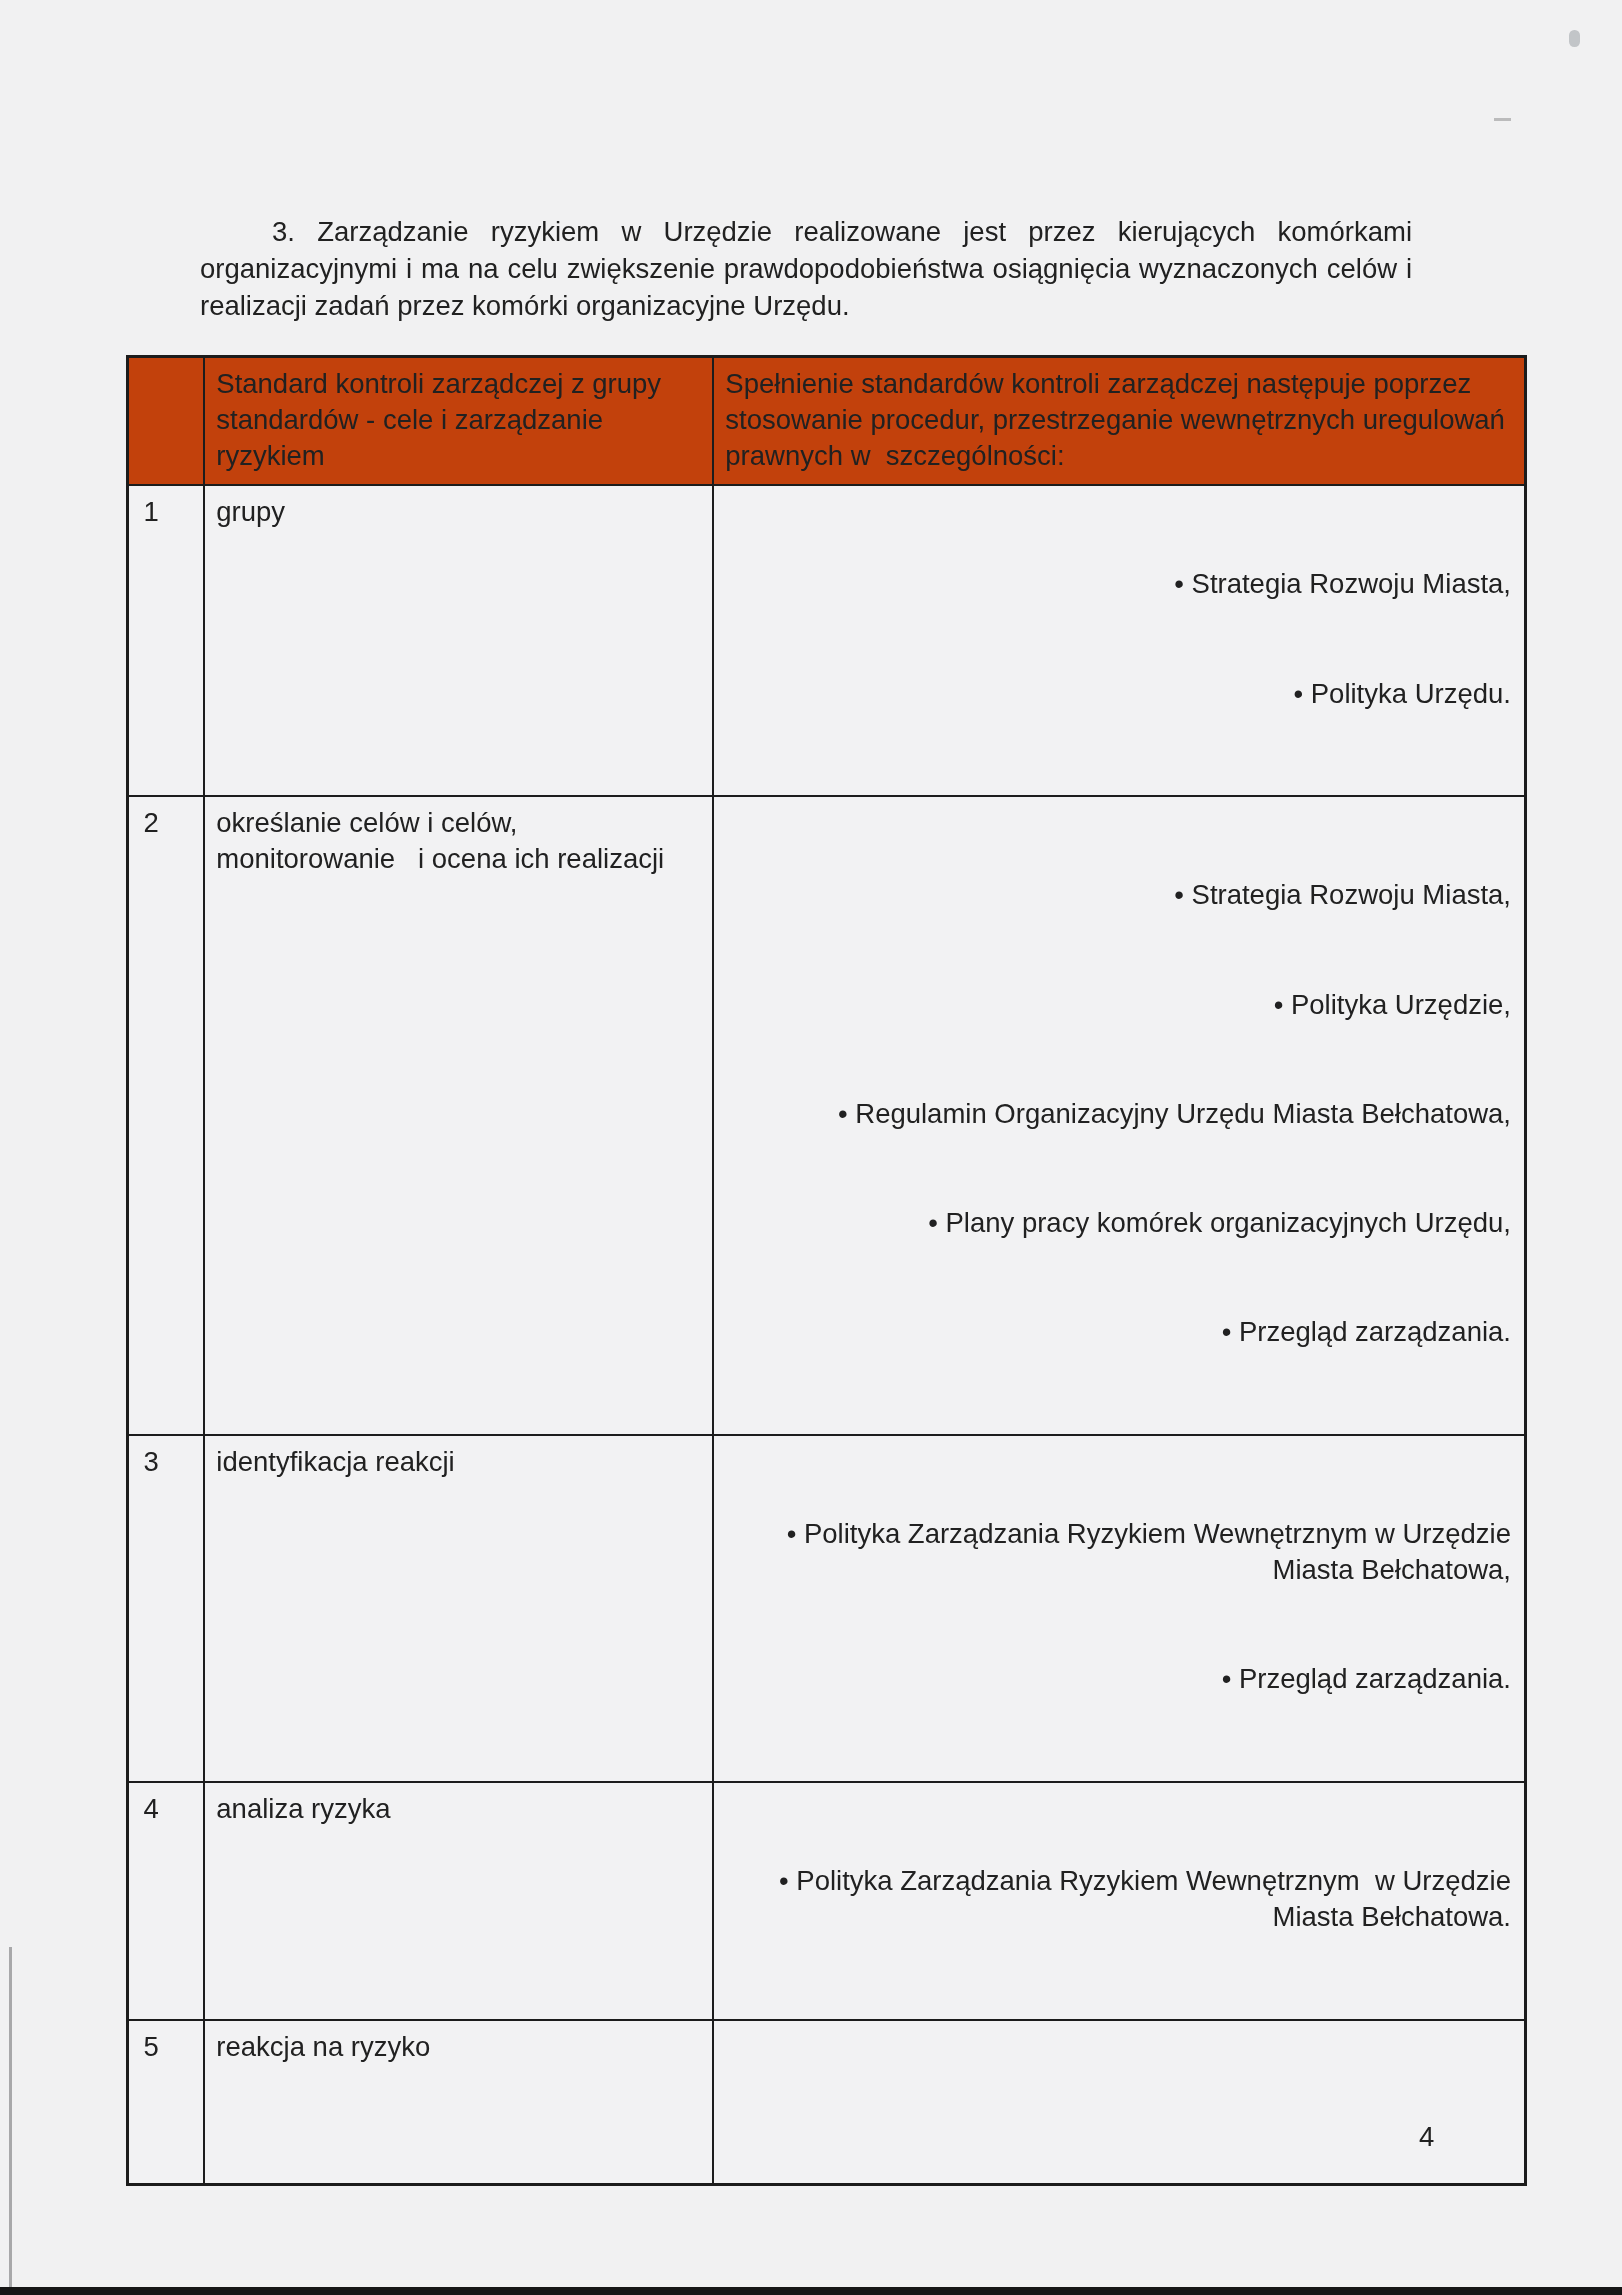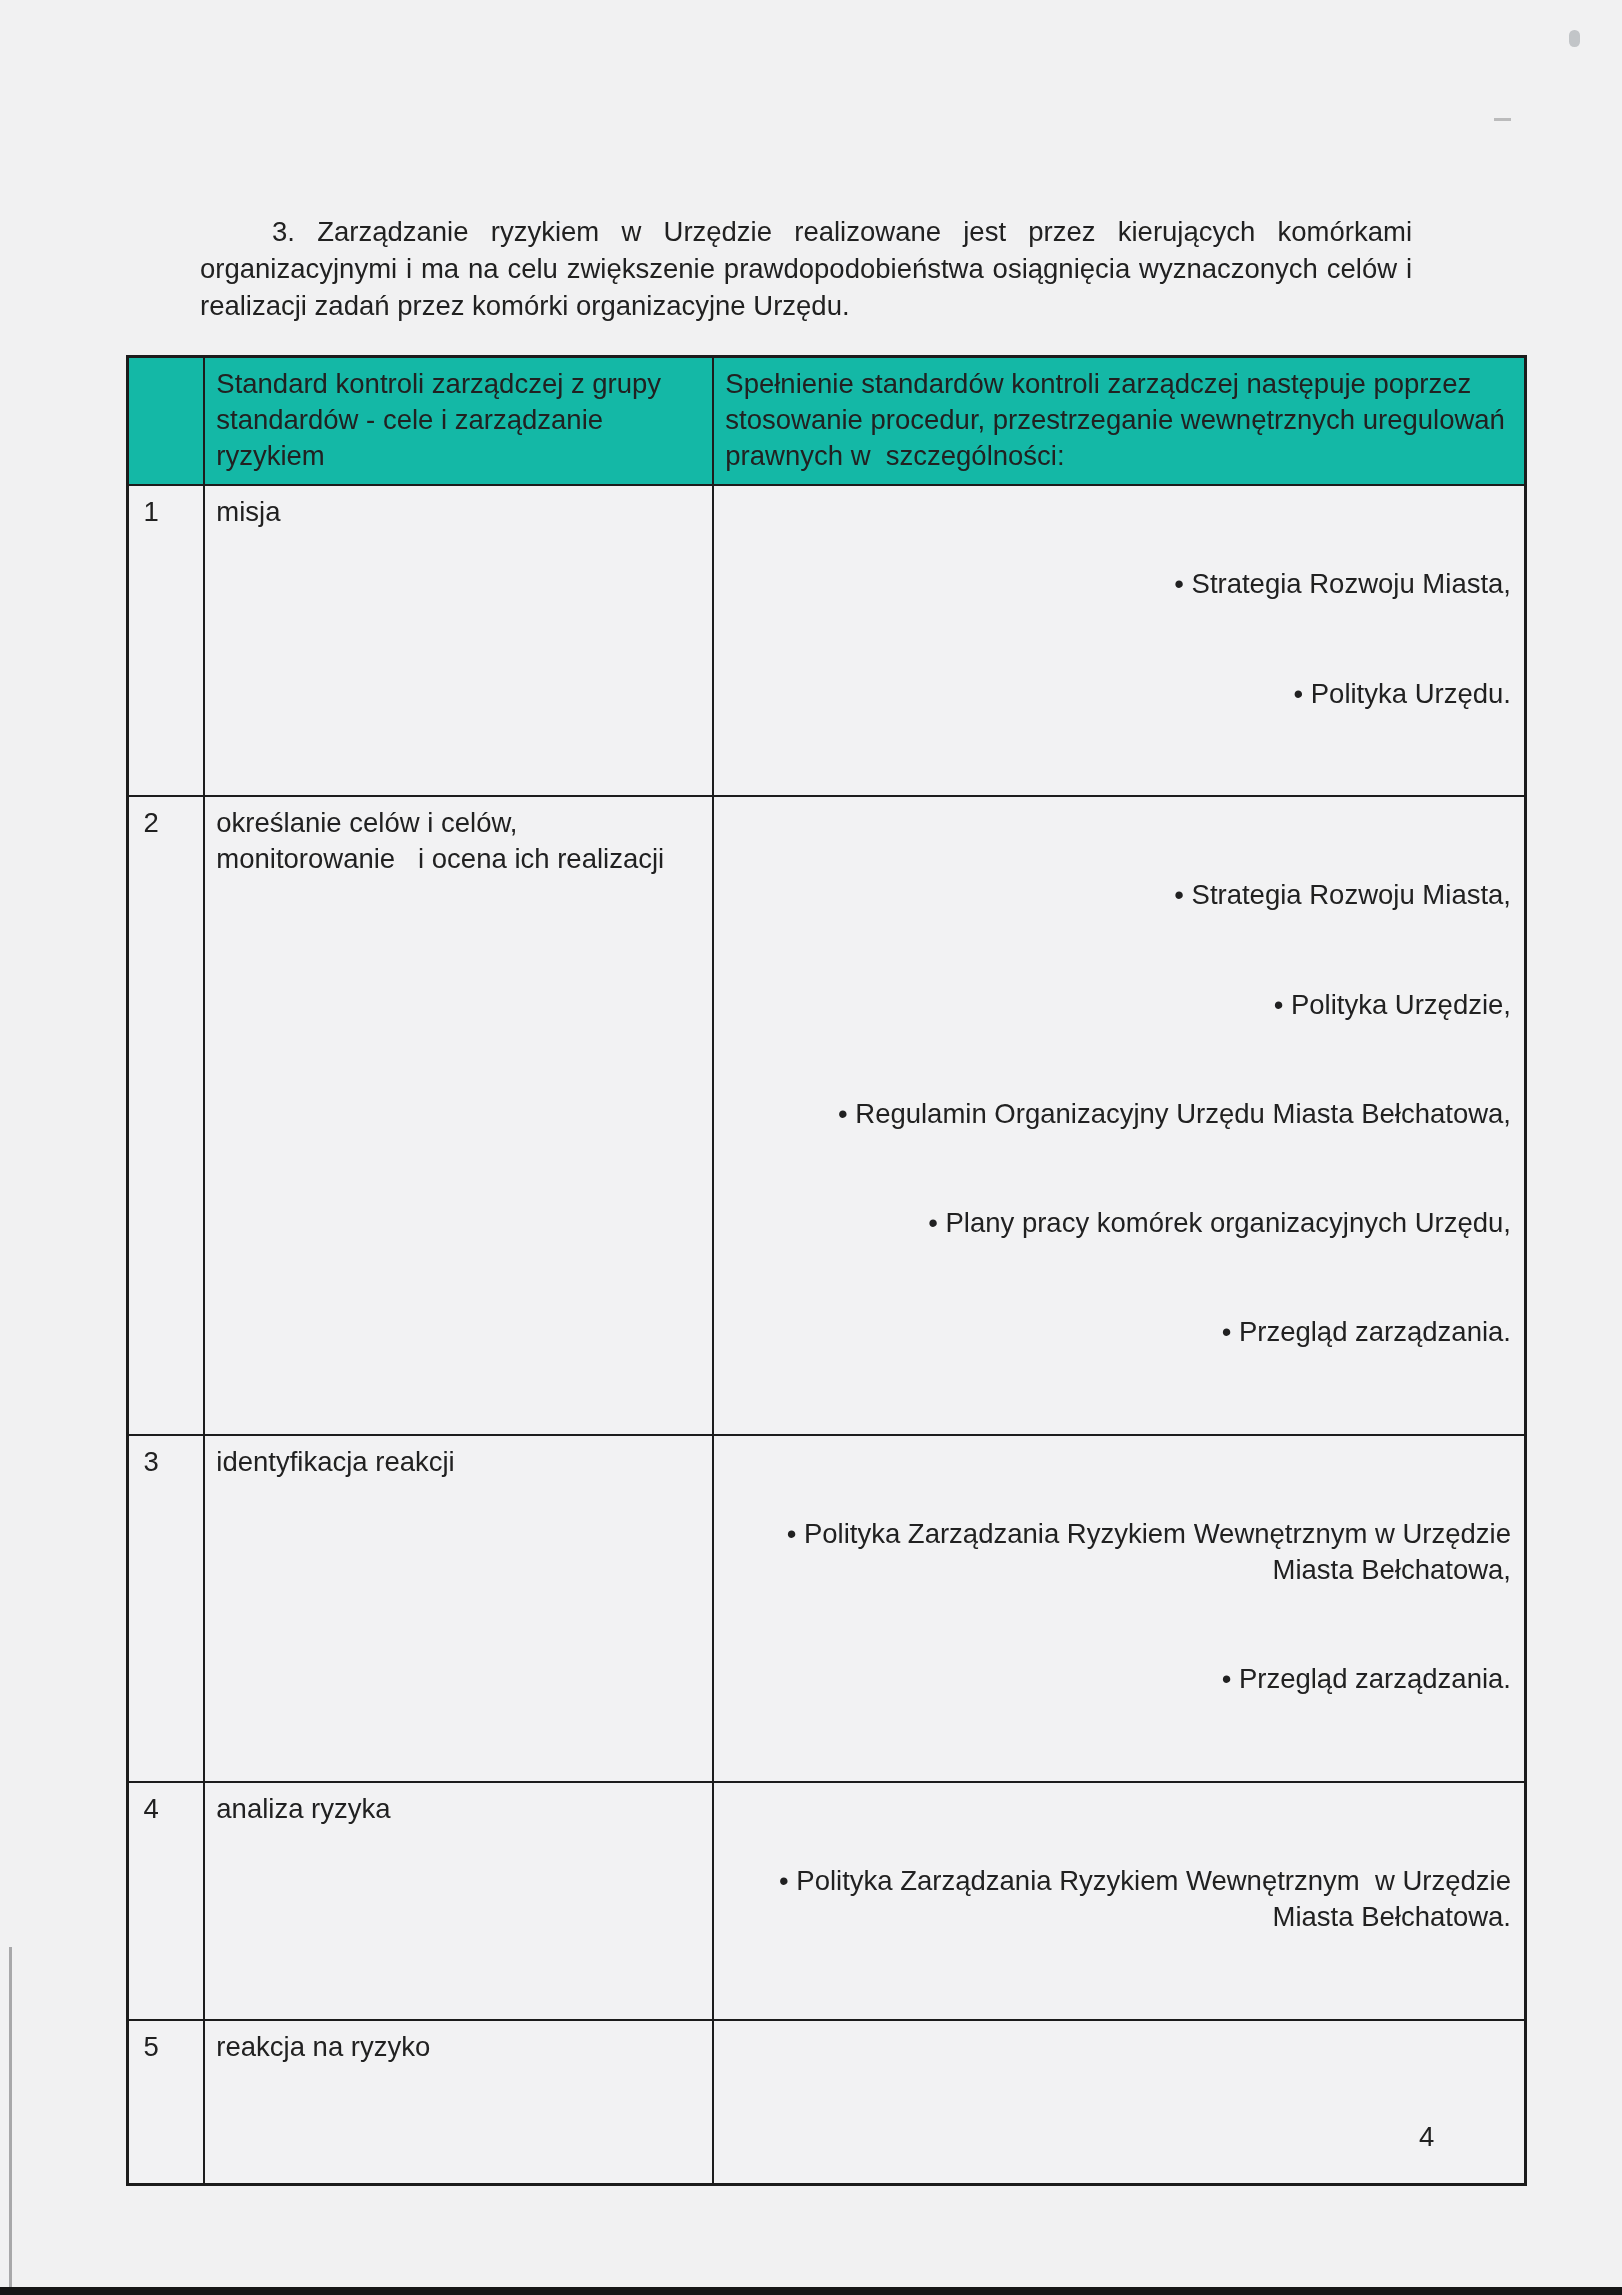--- a/index.html
+++ b/index.html
@@ -34,21 +34,21 @@
   table.std-table td{
     border:2px solid #1c1c1c;
     vertical-align:top;
     padding:7.9px 13px 10.5px 11.8px;
     white-space:pre-wrap;
     background:#f2f2f3;
   }
   table.std-table col.c-no{width:76px;}
   table.std-table col.c-std{width:509px;}
   table.std-table col.c-src{width:813px;}
-  table.std-table tr.header-row td{background:#14b8a6;margin-left:44px;}
+  table.std-table tr.header-row td{background:#c2410c;margin-left:44px;}
   table.std-table td.cell-no{padding-left:14.4px;}
   .src-line{white-space:pre-wrap;margin:0 0 1.3px 0;text-align:right;}
 
   .page-number{
     position:absolute;
     left:1419px;top:2118px;
     font-size:27.5px;line-height:37px;
   }
   .bottom-strip{
     position:absolute;left:0;right:0;bottom:0;height:8.5px;
@@ -84,21 +84,21 @@
         <col class="c-src">
       </colgroup>
     <tbody>
       <tr class="header-row">
         <td class="cell-no"></td>
         <td>Standard kontroli zarządczej z grupy standardów - cele i zarządzanie ryzykiem</td>
         <td>Spełnienie standardów kontroli zarządczej następuje poprzez stosowanie procedur, przestrzeganie wewnętrznych uregulowań prawnych w  szczególności:</td>
       </tr>
       <tr>
         <td class="cell-no">1</td>
-        <td>misja</td>
+        <td>grupy</td>
         <td>
           <div class="src-line">• Strategia Rozwoju Miasta,</div>
           <div class="src-line">• Polityka Urzędu.</div>
         </td>
       </tr>
       <tr>
         <td class="cell-no">2</td>
         <td>określanie celów i celów, monitorowanie   i ocena ich realizacji</td>
         <td>
           <div class="src-line">• Strategia Rozwoju Miasta,</div>

